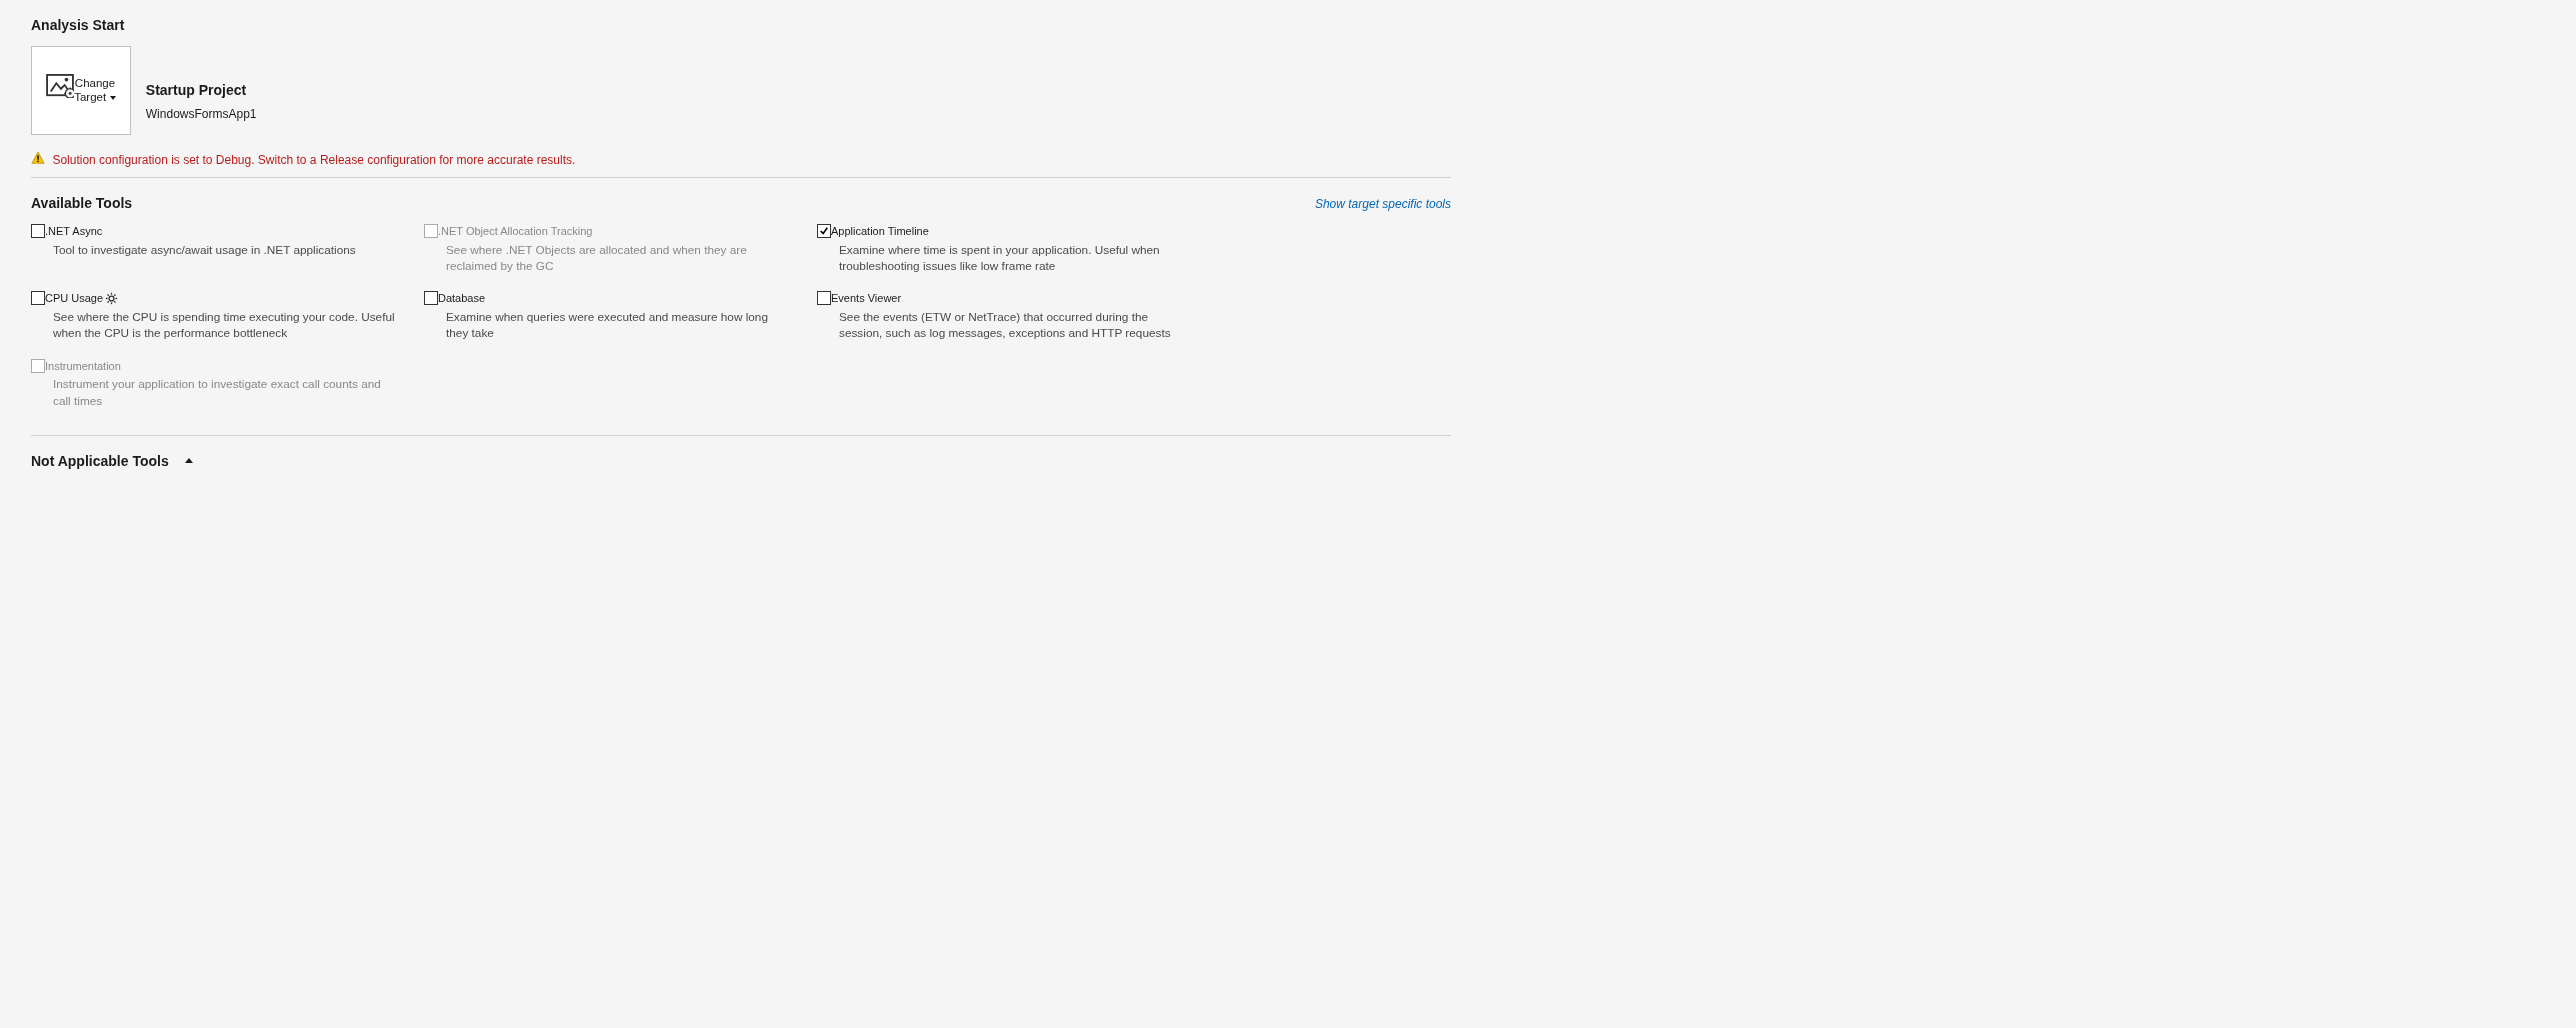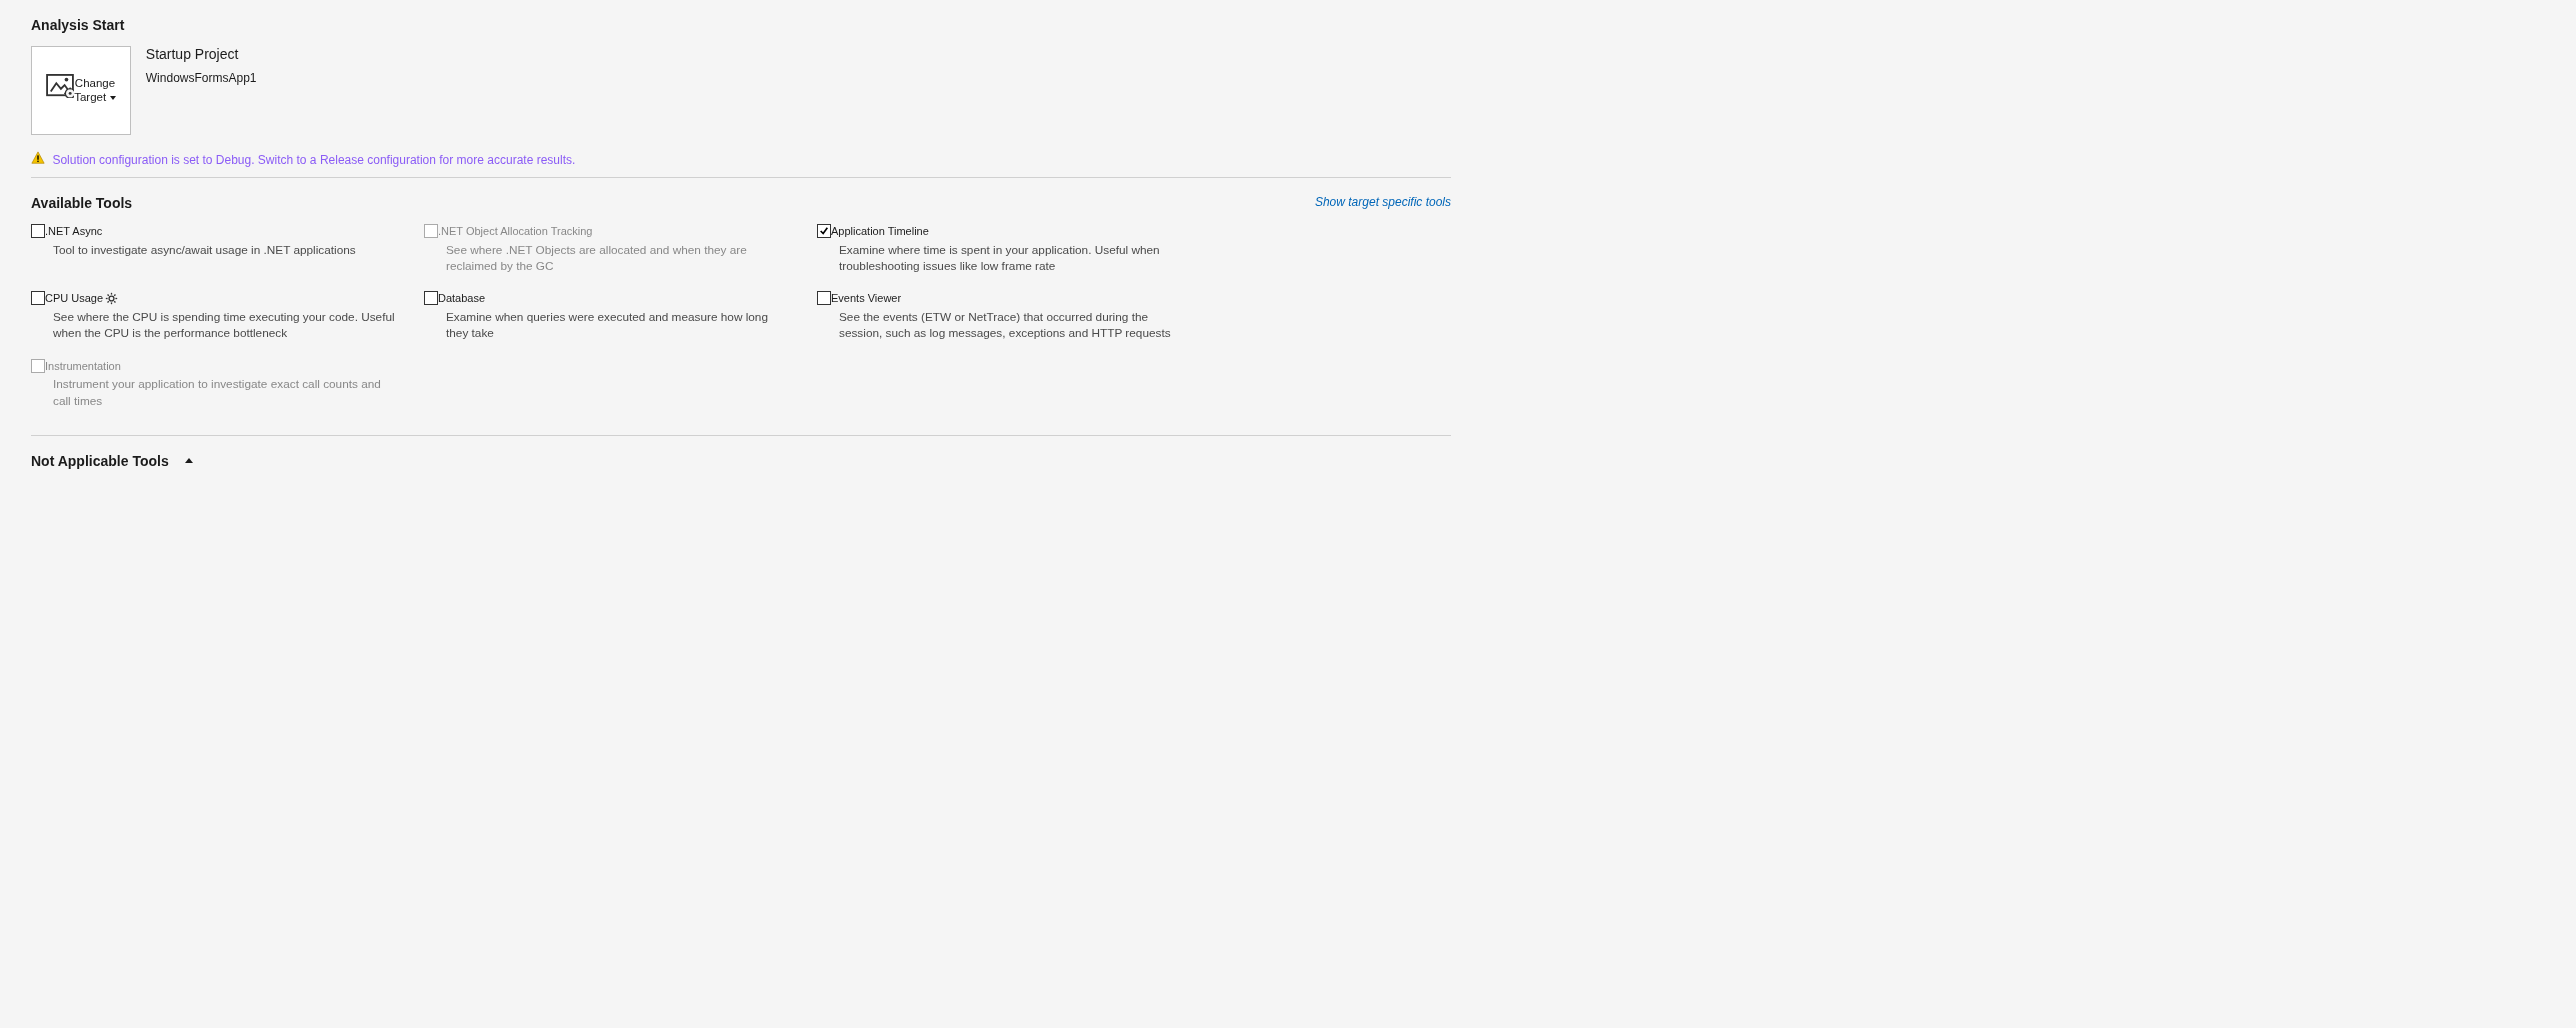--- a/index.html
+++ b/index.html
@@ -47,42 +47,43 @@
     display: inline-block;
     margin-left: 3.7px;
     width: 0; height: 0;
     border-left: 3.7px solid transparent;
     border-right: 3.7px solid transparent;
     border-top: 4.6px solid #1b1b1b;
     vertical-align: middle;
   }
   .target-info .title {
     font-size: 14px;
-    font-weight: 400;
+    font-weight: 700;
     margin-bottom: 9.2px;
+    margin-top: 36px;
   }
   .target-info .sub {
     font-size: 12px;
     color: #1b1b1b;
   }
   .warning-line {
     display: flex;
     align-items: center;
     gap: 7.4px;
     font-size: 12px;
-    color: #8b5cf6;
+    color: #b91c1c;
     padding-bottom: 9.2px;
   }
   .sep {
     border-top: 0.9px solid #d0d0d0;
     margin: 0 0 16.6px 0;
   }
   .tools-header {
     display: flex;
-    align-items: flex-start;
+    align-items: flex-end;
     justify-content: space-between;
     margin-bottom: 13px;
   }
   .tools-header .link {
     color: #0066b8;
     font-size: 12px;
     cursor: pointer;
     font-style: italic;
   }
   .tools-grid {

